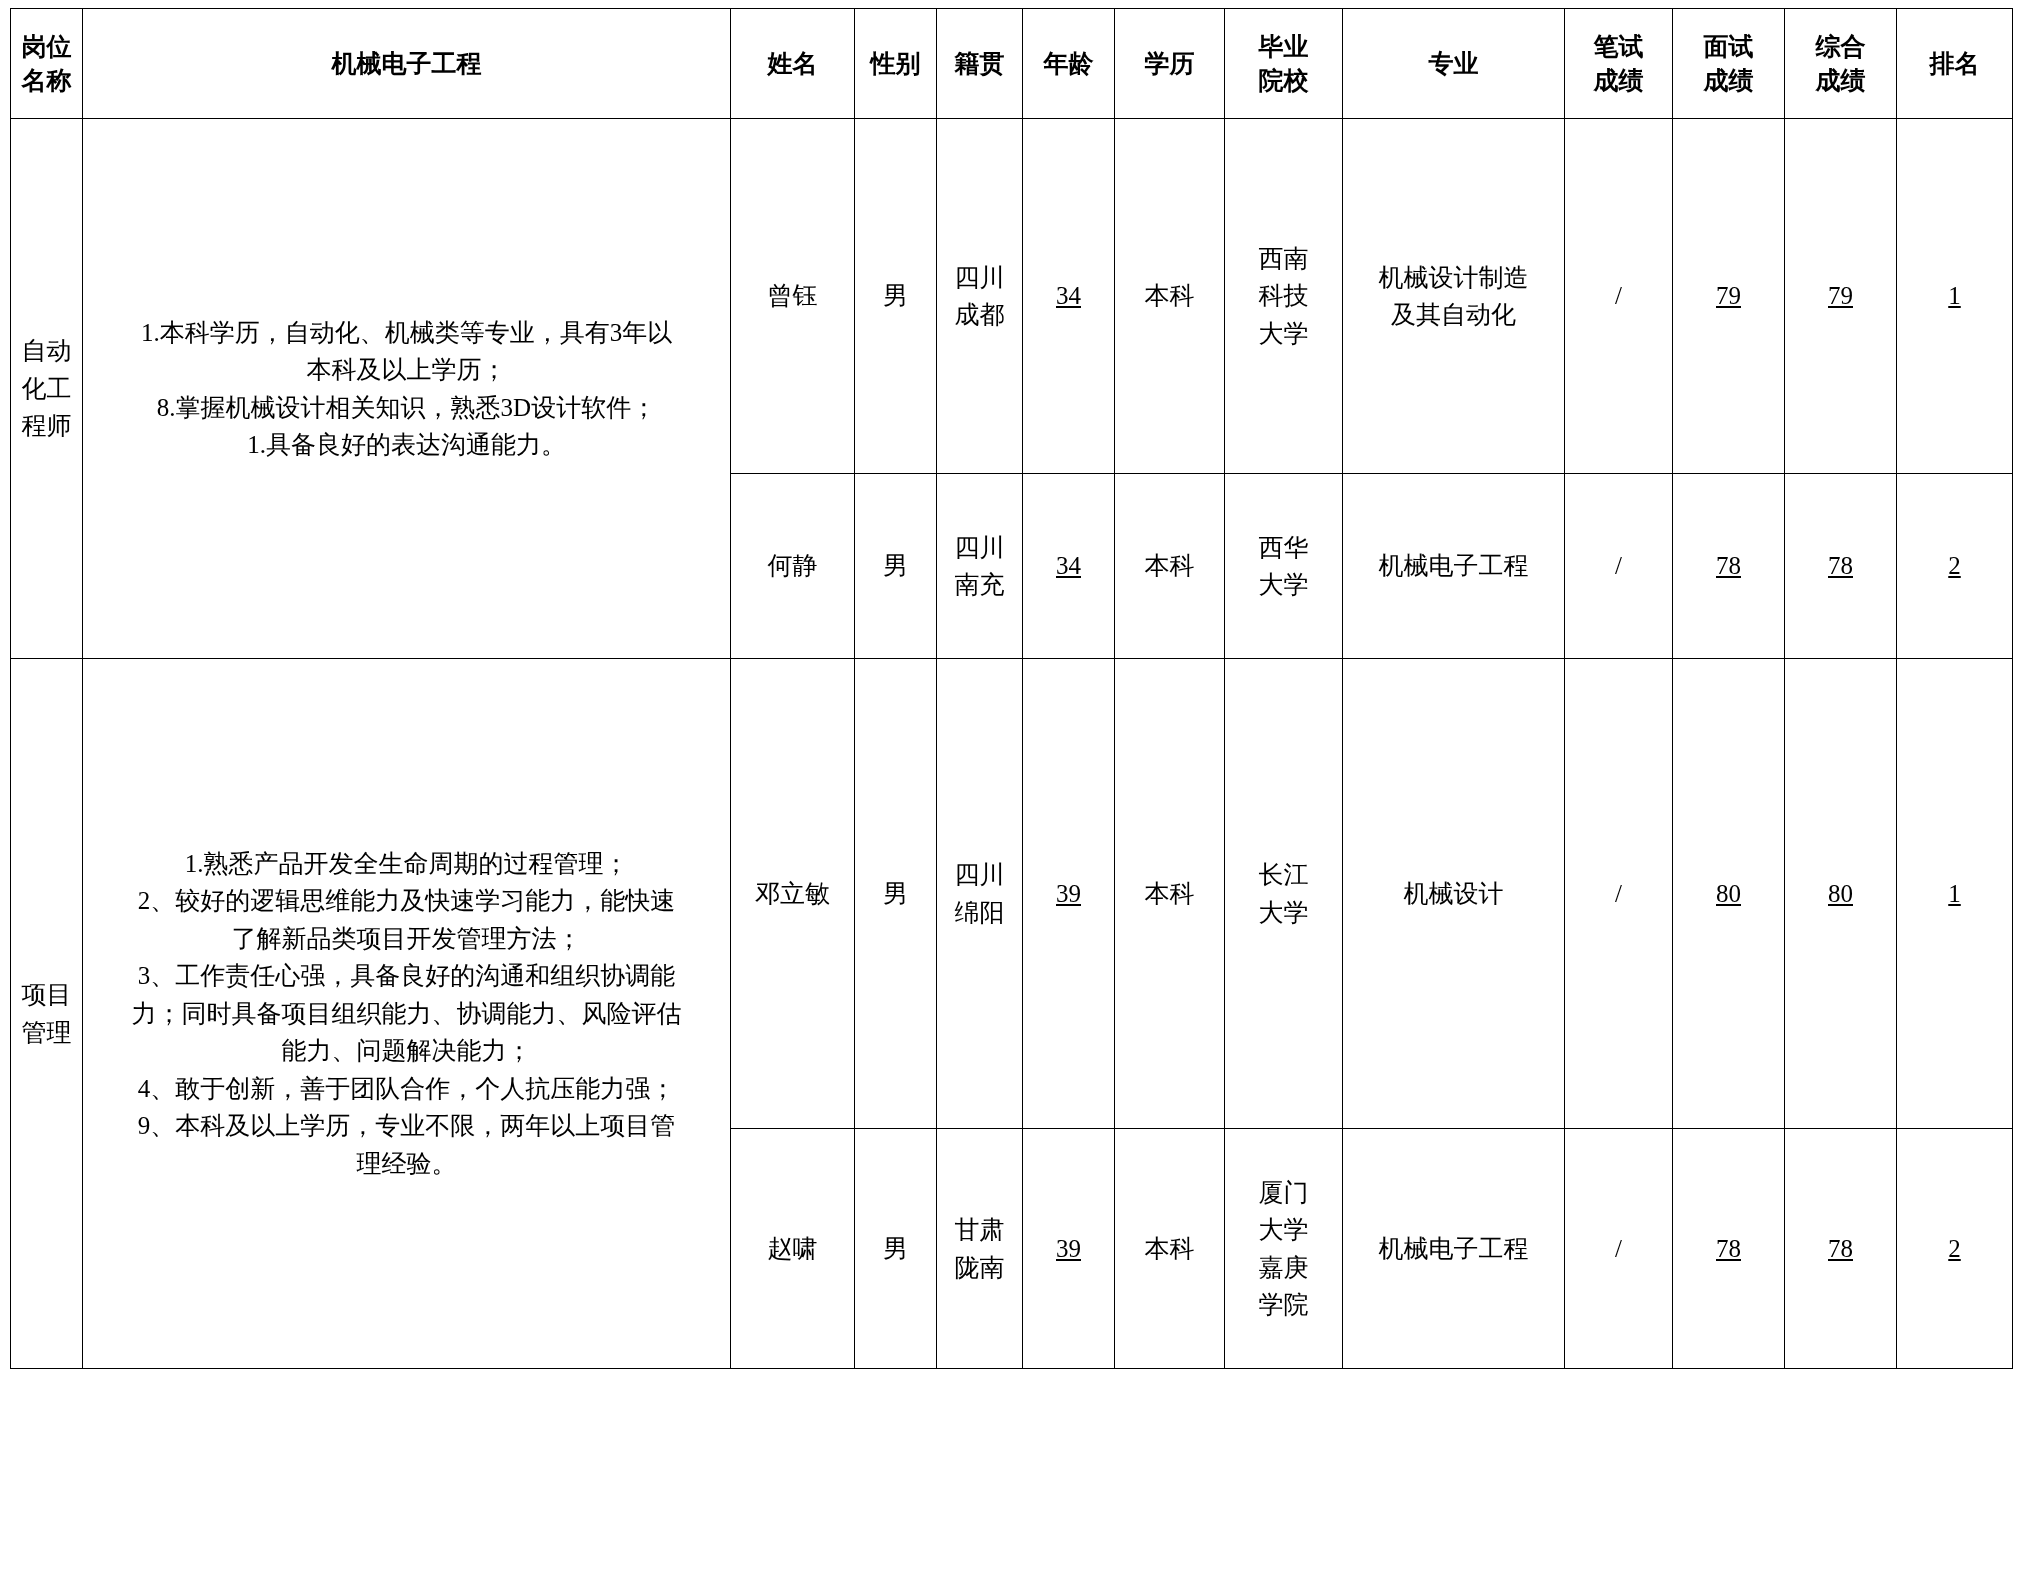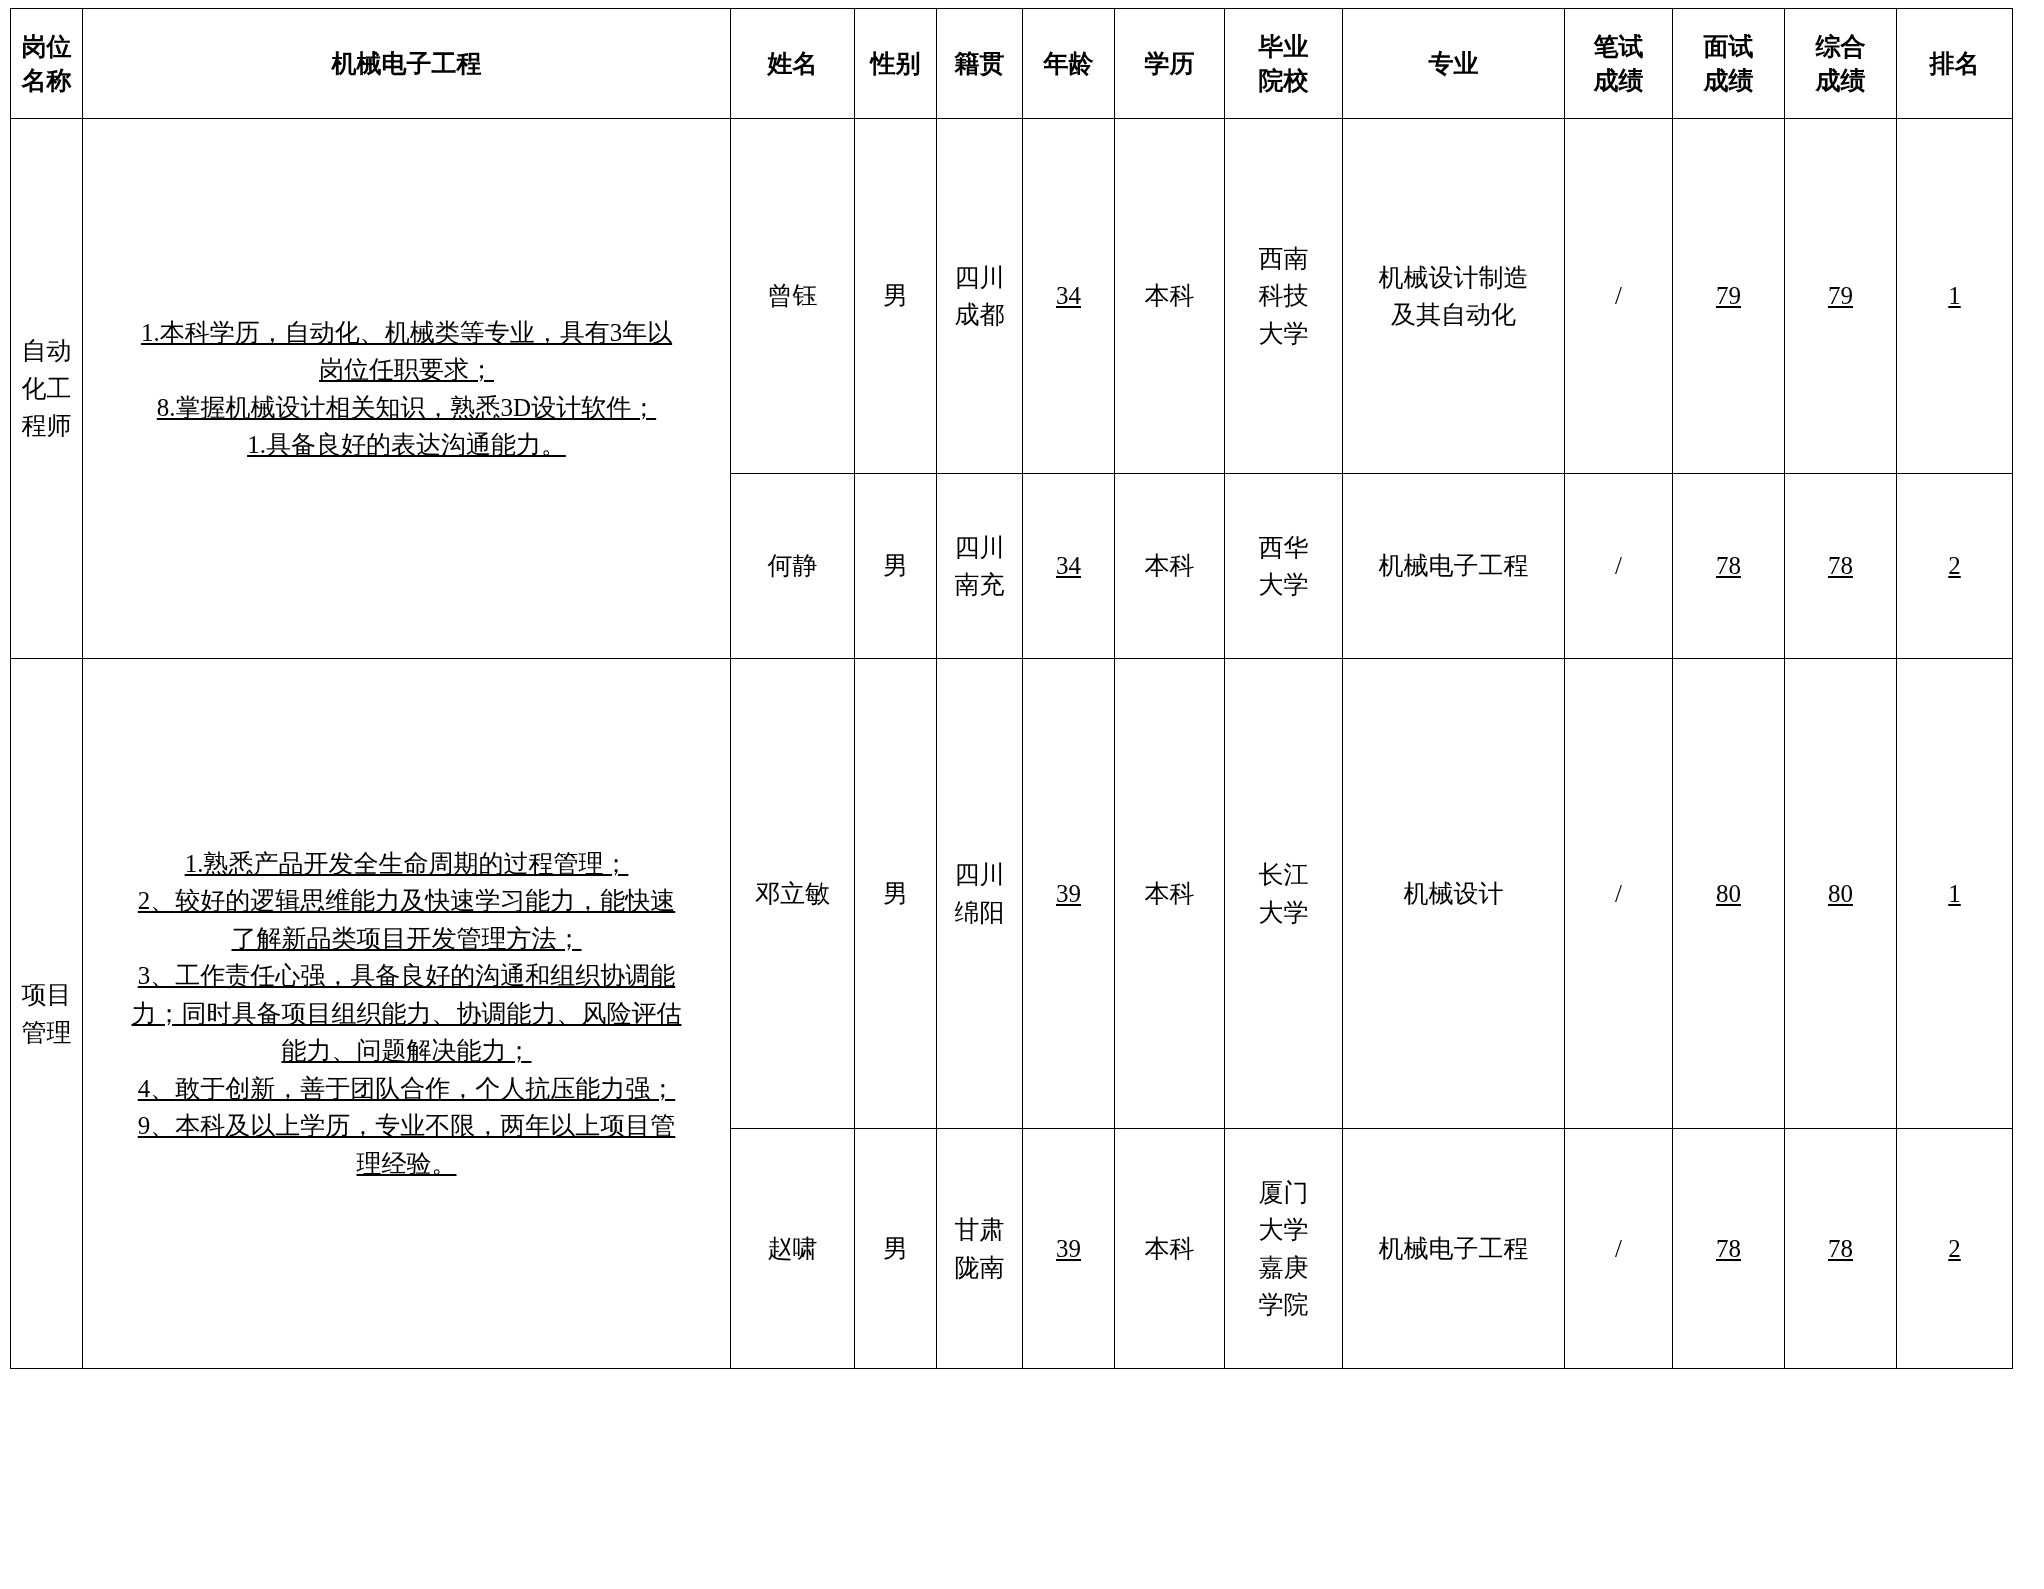--- a/index.html
+++ b/index.html
@@ -46,21 +46,20 @@
   .vert {
     white-space: pre-line;
     line-height: 1.4;
   }
   td.req {
     text-align: left;
     vertical-align: middle;
     padding: 10px 22px 10px 22px;
     font-size: 25px;
     line-height: 1.85;
-    text-decoration: underline;
   }
   td.req .line {
     display: block;
     white-space: pre-wrap;
   }
   td.post {
     font-size: 25px;
     line-height: 1.55;
     padding: 4px 2px;
   }
@@ -151,21 +150,21 @@
       </tr>
     </thead>
     <tbody>
 
       <tr style="height:355px;">
         <td class="post vert" rowspan="2">自动
 化工
 程师</td>
         <td class="req" rowspan="2">
           <span class="line">1.本科学历，自动化、机械类等专业，具有3年以</span>
-          <span class="line">岗位任职要求；</span>
+          <span class="line">本科及以上学历；</span>
           <span class="line">8.掌握机械设计相关知识，熟悉3D设计软件；</span>
           <span class="line">1.具备良好的表达沟通能力。</span>
         </td>
         <td class="name">曾钰</td>
         <td>男</td>
         <td class="vert">四川
 成都</td>
         <td class="num">34</td>
         <td>本科</td>
         <td class="vert">西南

